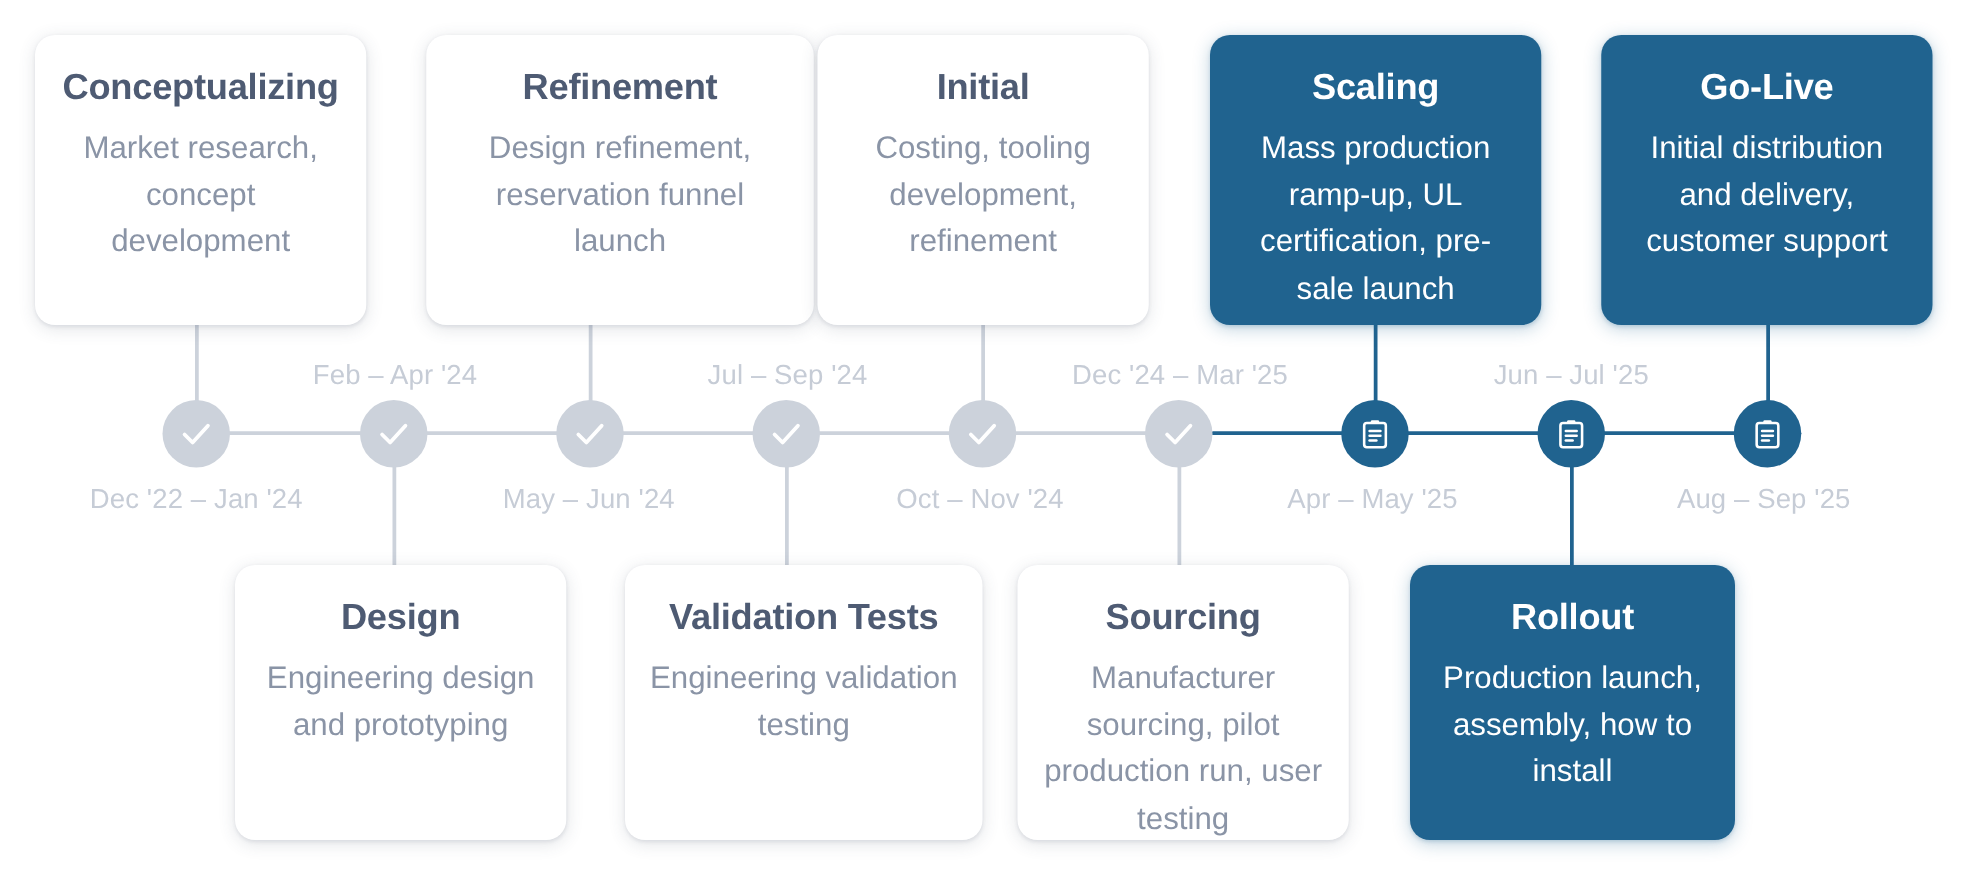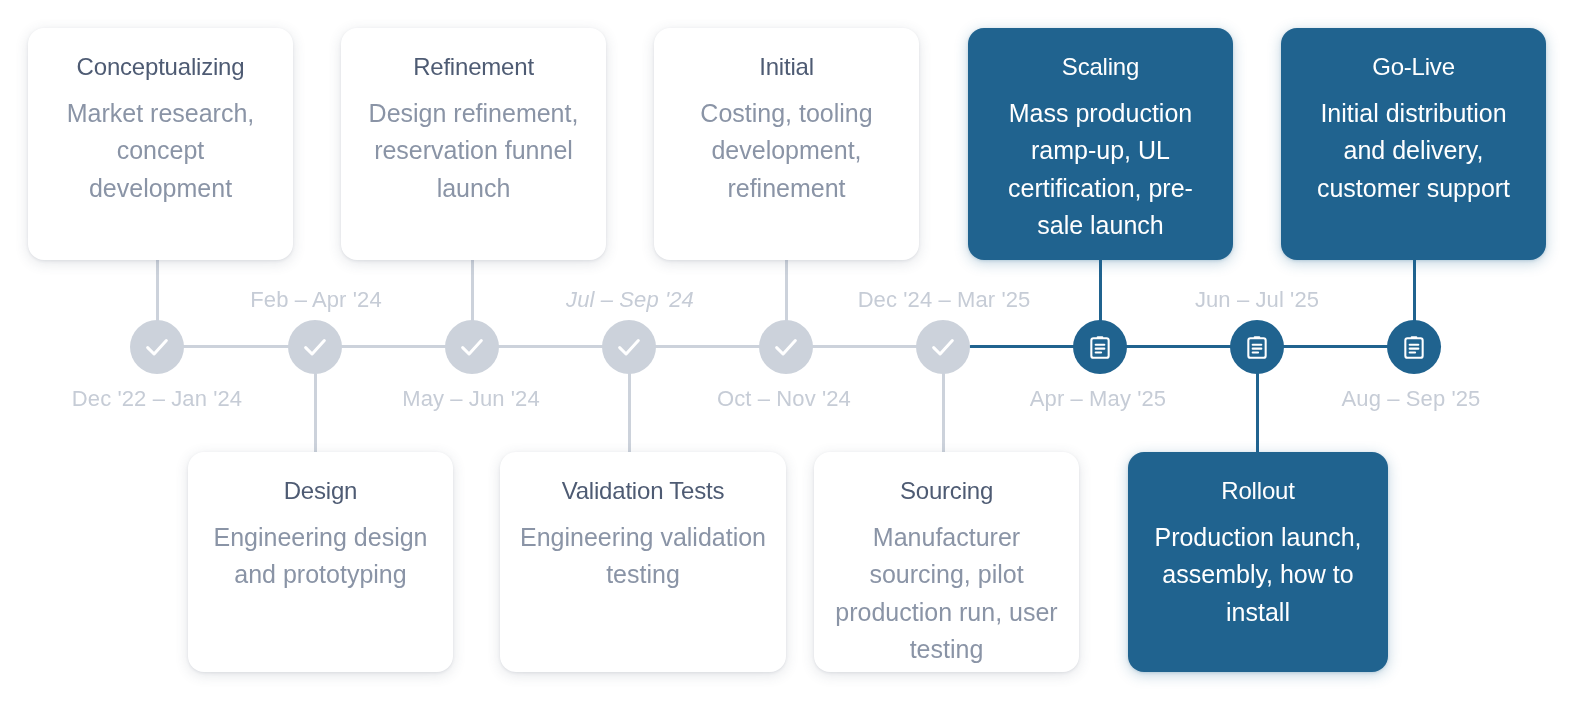--- a/index.html
+++ b/index.html
@@ -77,22 +77,22 @@
     box-shadow: 0 3px 14px rgba(60, 72, 95, 0.14),
                 0 1px 3px rgba(60, 72, 95, 0.10);
   }
   .card.dark {
     background: #20638f;
     box-shadow: 0 3px 14px rgba(32, 99, 143, 0.28),
                 0 1px 3px rgba(32, 99, 143, 0.18);
   }
 
   .card-title {
-    font-size: 24px;
-    font-weight: normal;
+    font-size: 29px;
+    font-weight: bold;
     line-height: 1.12;
     margin: 0 0 14px 0;
     letter-spacing: -.2px;
   }
   .card.light .card-title { color: #4e5b73; }
   .card.dark  .card-title { color: #ffffff; }
 
   .card-desc {
     font-size: 25px;
     line-height: 1.50;
@@ -194,33 +194,33 @@
         <line x1="8" y1="10" x2="16" y2="10"></line>
         <line x1="8" y1="13.5" x2="16" y2="13.5"></line>
         <line x1="8" y1="17" x2="13" y2="17"></line>
       </svg>
     </span>
   </div>
 
   <div class="date" style="left:157px;  top:386px;">Dec '22 – Jan '24</div>
   <div class="date" style="left:316px;  top:287px;">Feb – Apr '24</div>
   <div class="date" style="left:471px;  top:386px;">May – Jun '24</div>
-  <div class="date" style="left:630px;  top:287px;font-style:italic;">Jul – Sep '24</div>
+  <div class="date" style="left:630px;  top:287px;">Jul – Sep '24</div>
   <div class="date" style="left:784px;  top:386px;">Oct – Nov '24</div>
   <div class="date" style="left:944px;  top:287px;">Dec '24 – Mar '25</div>
   <div class="date" style="left:1098px; top:386px;">Apr – May '25</div>
   <div class="date" style="left:1257px; top:287px;">Jun – Jul '25</div>
   <div class="date" style="left:1411px; top:386px;">Aug – Sep '25</div>
 
   <div class="card light" style="left:28px; top:28px; width:265px; height:232px;">
     <p class="card-title">Conceptualizing</p>
     <p class="card-desc">Market research, concept development</p>
   </div>
 
-  <div class="card light" style="left:341px; top:28px; width:265px; height:232px;">
+  <div class="card light" style="left:341px; top:28px; width:310px; height:232px;">
     <p class="card-title">Refinement</p>
     <p class="card-desc">Design refinement, reservation funnel launch</p>
   </div>
 
   <div class="card light" style="left:654px; top:28px; width:265px; height:232px;">
     <p class="card-title">Initial</p>
     <p class="card-desc">Costing, tooling development, refinement</p>
   </div>
 
   <div class="card dark" style="left:968px; top:28px; width:265px; height:232px;">

